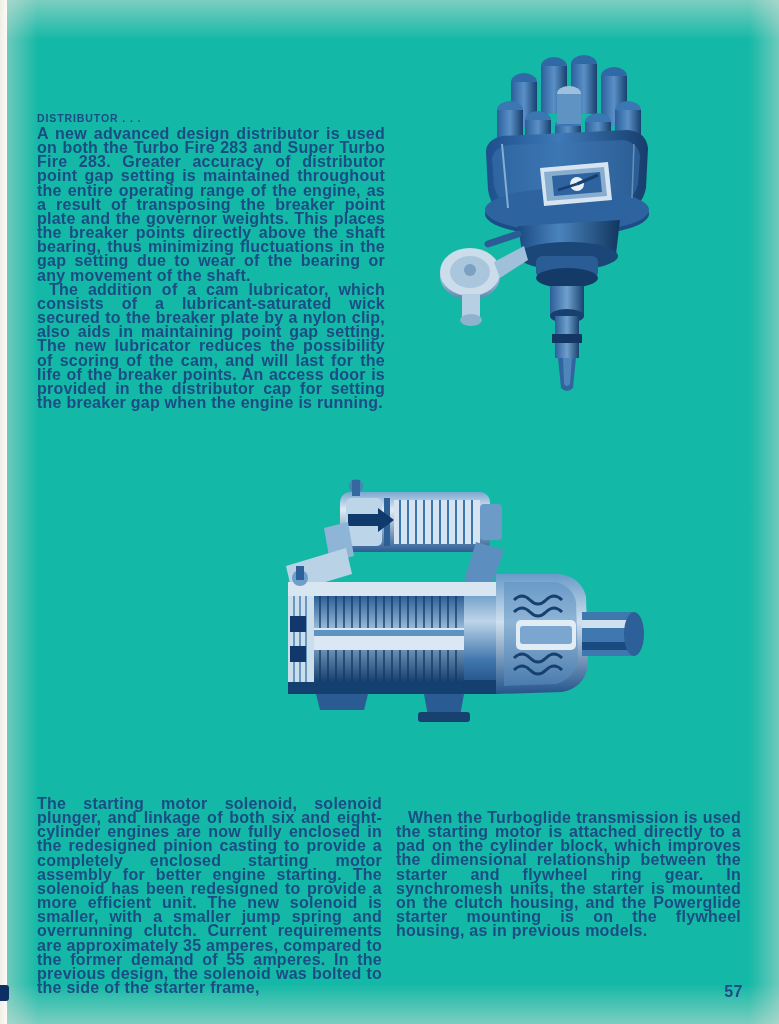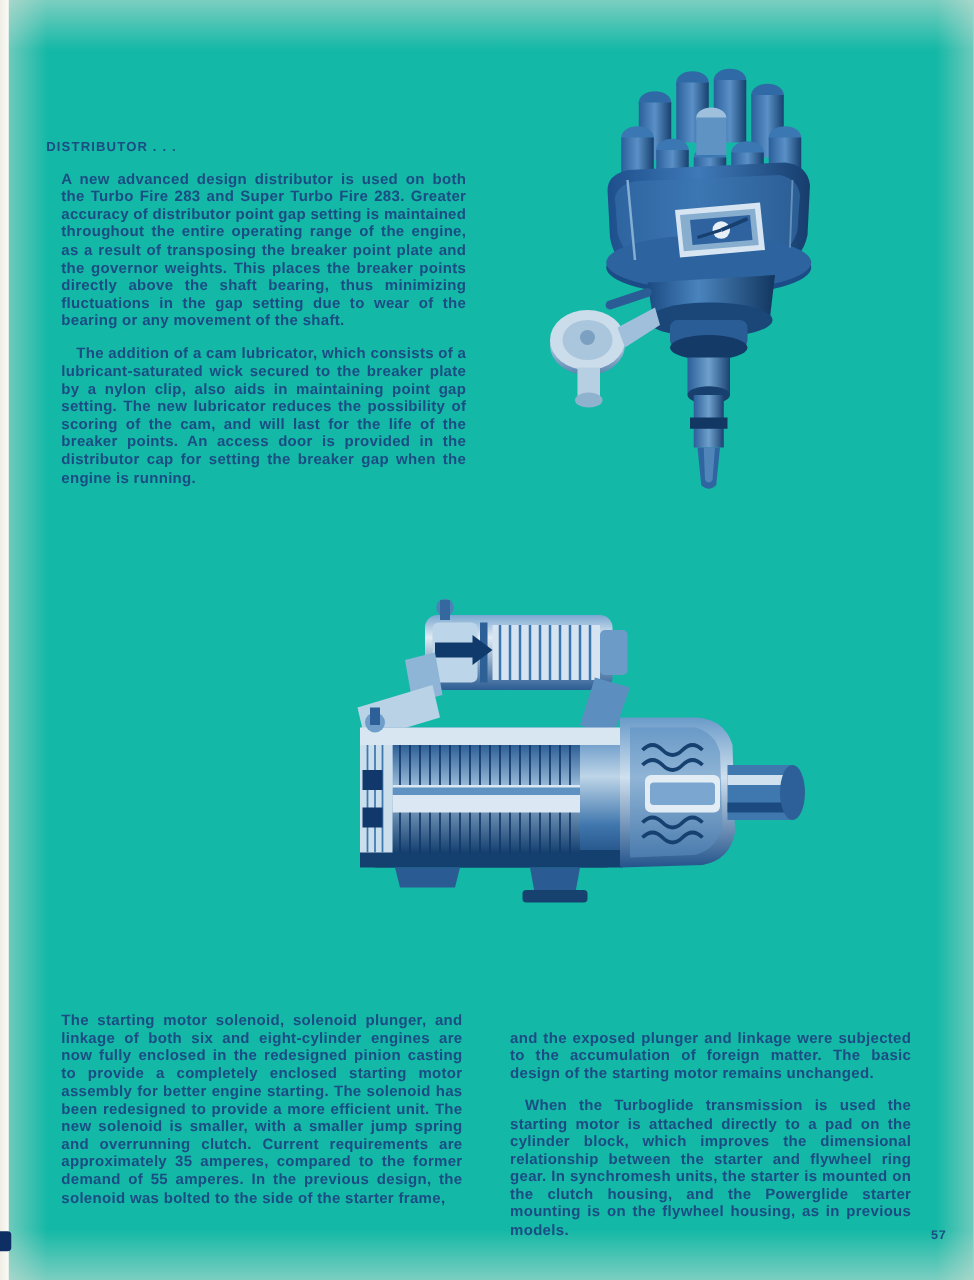--- a/index.html
+++ b/index.html
@@ -45,22 +45,22 @@
 
   
   .heading {
     font-size: 10.5px;
     font-weight: bold;
     letter-spacing: 0.9px;
     color: #1b4c84;
     margin-bottom: 3px;
   }
   .body-col p {
-    margin: 12px;
-    font-size: 12px;
+    margin: 0;
+    font-size: 16px;
     line-height: 14.15px;
     letter-spacing: 0.25px;
     text-align: justify;
     color: #1b4c84;
     font-weight: bold;
   }
   .body-col p.indent {
     text-indent: 12px;
   }
 
@@ -78,23 +78,23 @@
   }
   #starting-block-right {
     position: absolute;
     left: 396px;
     top: 811px;
     width: 345px;
   }
 
   .page-number {
     position: absolute;
-    right: 22px;
+    right: 36px;
     top: 983px;
-    font-size: 10px;
+    font-size: 16px;
     font-weight: bold;
     color: #1b4c84;
     letter-spacing: 0.5px;
   }
 
   
   .fig {
     position: absolute;
   }
   #fig-distributor {
@@ -347,19 +347,18 @@
     <div class="heading">DISTRIBUTOR . . .</div>
     <p>A new advanced design distributor is used on both the Turbo Fire 283 and Super Turbo Fire 283. Greater accuracy of distributor point gap setting is maintained throughout the entire operating range of the engine, as a result of transposing the breaker point plate and the governor weights. This places the breaker points directly above the shaft bearing, thus minimizing fluctuations in the gap setting due to wear of the bearing or any movement of the shaft.</p>
     <p class="indent">The addition of a cam lubricator, which consists of a lubricant-saturated wick secured to the breaker plate by a nylon clip, also aids in maintaining point gap setting. The new lubricator reduces the possibility of scoring of the cam, and will last for the life of the breaker points. An access door is provided in the distributor cap for setting the breaker gap when the engine is running.</p>
   </div>
 
   <div id="starting-block-left" class="body-col">
     <p>The starting motor solenoid, solenoid plunger, and linkage of both six and eight-cylinder engines are now fully enclosed in the redesigned pinion casting to provide a completely enclosed starting motor assembly for better engine starting. The solenoid has been redesigned to provide a more efficient unit. The new solenoid is smaller, with a smaller jump spring and overrunning clutch. Current requirements are approximately 35 amperes, compared to the former demand of 55 amperes. In the previous design, the solenoid was bolted to the side of the starter frame,</p>
   </div>
 
   <div id="starting-block-right" class="body-col">
-    <p>and the exposed plunger and linkage were subjected to the accumulation of foreign matter. The basic design of the starting motor remains unchanged.</p>
     <p class="indent">When the Turboglide transmission is used the starting motor is attached directly to a pad on the cylinder block, which improves the dimensional relationship between the starter and flywheel ring gear. In synchromesh units, the starter is mounted on the clutch housing, and the Powerglide starter mounting is on the flywheel housing, as in previous models.</p>
   </div>
 
   <div class="page-number">57</div>
 
 </div>
 
 </body></html>

